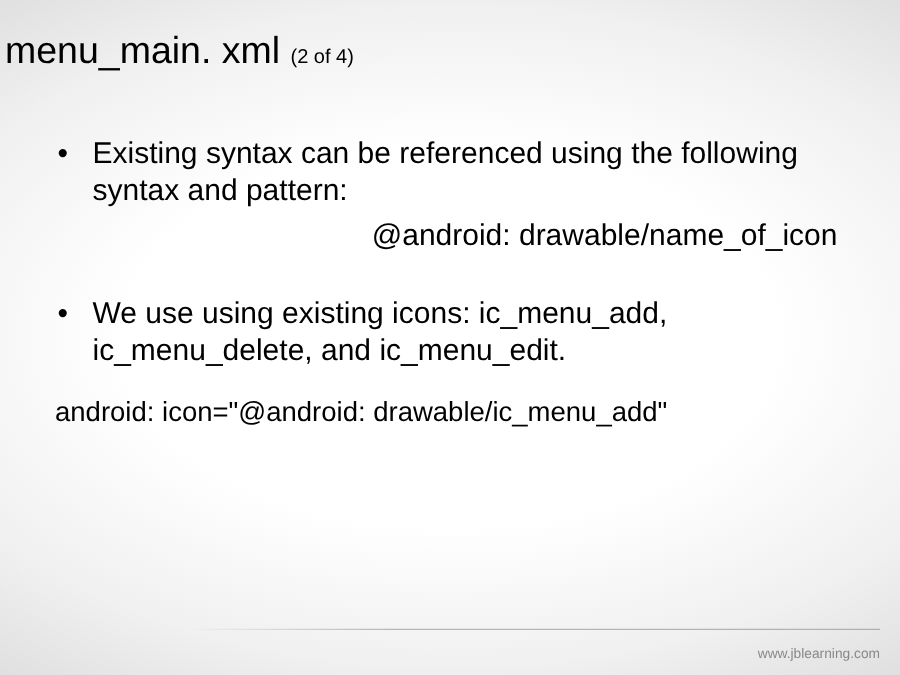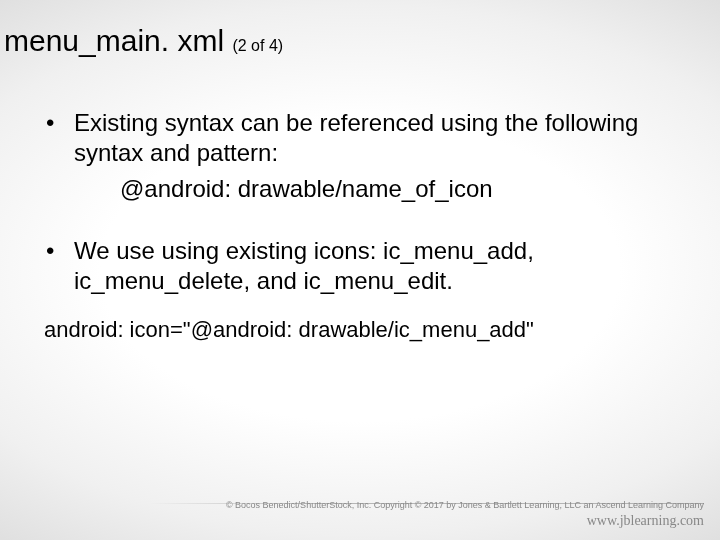--- a/index.html
+++ b/index.html
@@ -55,42 +55,42 @@
     box-sizing: border-box;
   }
   .bullet .txt {
     flex: 1;
   }
   .indent-line {
     font-size: 24px;
     line-height: 1.25;
     padding-left: 82px;
     margin-bottom: 6px;
+    text-align: right;
   }
   .gap {
     height: 26px;
   }
   .code-line {
     font-size: 22px;
     line-height: 1.3;
     padding-left: 6px;
     margin-top: 20px;
   }
   .footer {
     position: absolute;
     bottom: 10px;
     right: 16px;
     font-size: 9px;
     color: #888;
     text-align: right;
     line-height: 1.3;
   }
   .footer .line2 {
-    font-size: 14px;
-    font-family: Liberation Serif, serif;
+    font-size: 11px;
   }
   .rule {
     position: absolute;
     bottom: 36px;
     left: 150px;
     right: 16px;
     height: 1px;
     background: linear-gradient(to right, rgba(120,120,120,0) 0%, rgba(120,120,120,0.5) 30%, rgba(120,120,120,0.5) 100%);
   }
 </style>
@@ -118,17 +118,16 @@
       <div class="txt">We use using existing icons: ic_menu_add, ic_menu_delete, and ic_menu_edit.</div>
     </div>
 
     <div class="code-line">android: icon="@android: drawable/ic_menu_add"</div>
 
   </div>
 
   <div class="rule"></div>
 
   <div class="footer">
-    <div>© Bocos Benedict/ShutterStock, Inc. Copyright © 2017 by Jones &amp; Bartlett Learning, LLC an Ascend Learning Company</div>
     <div class="line2">www.jblearning.com</div>
   </div>
 
 </div>
 
 </body></html>

